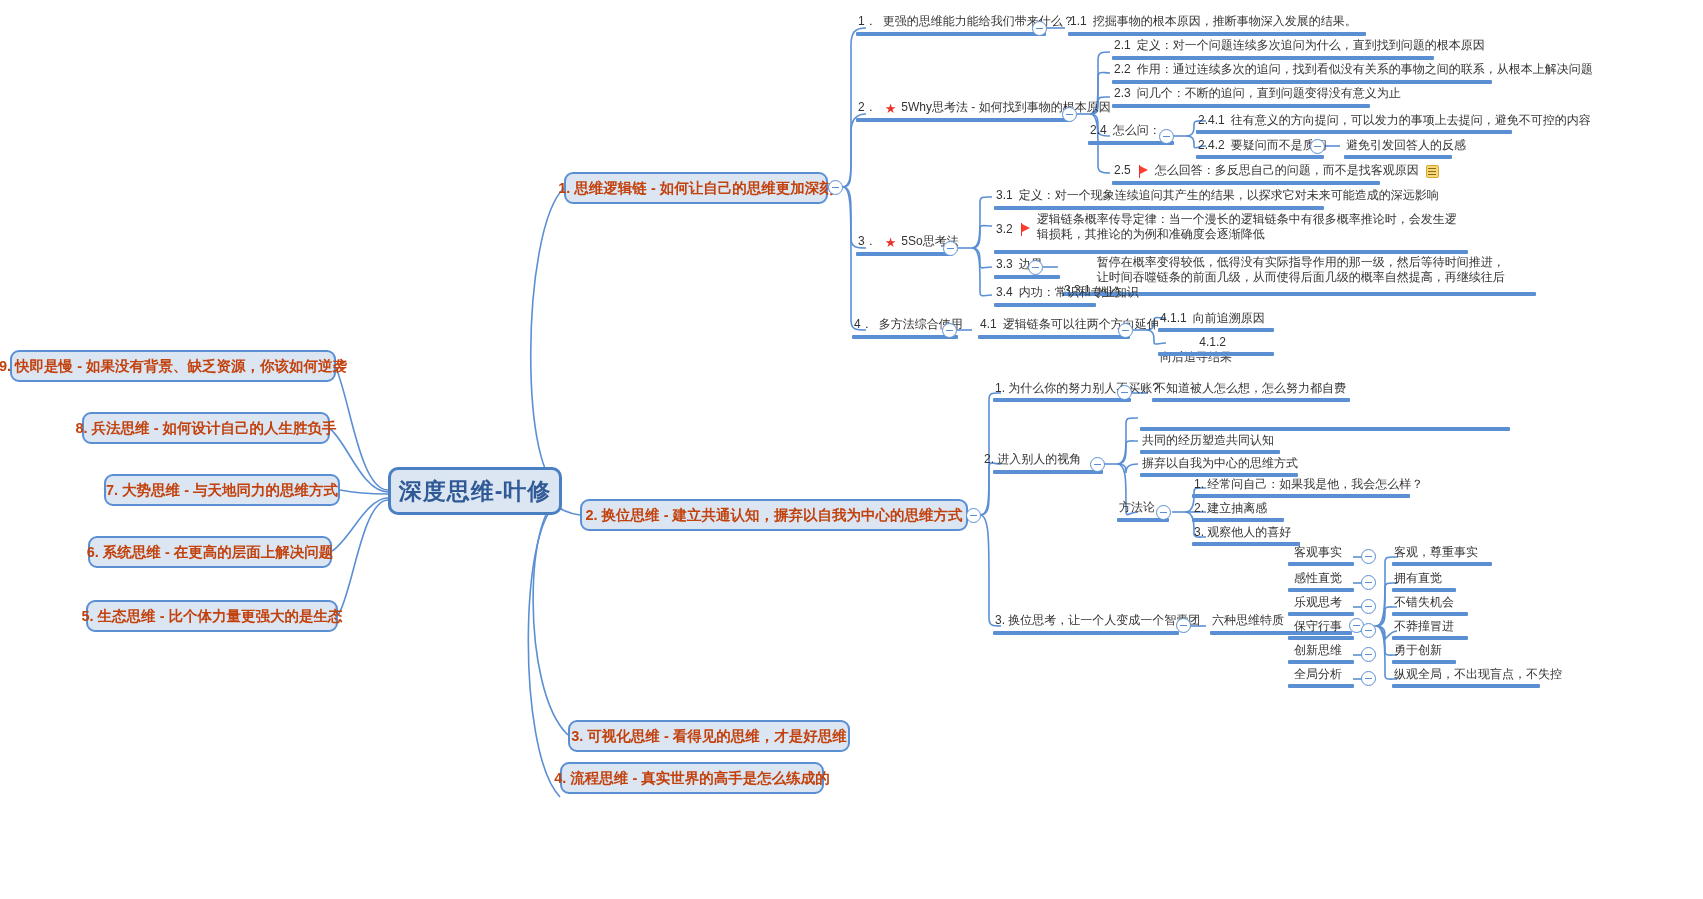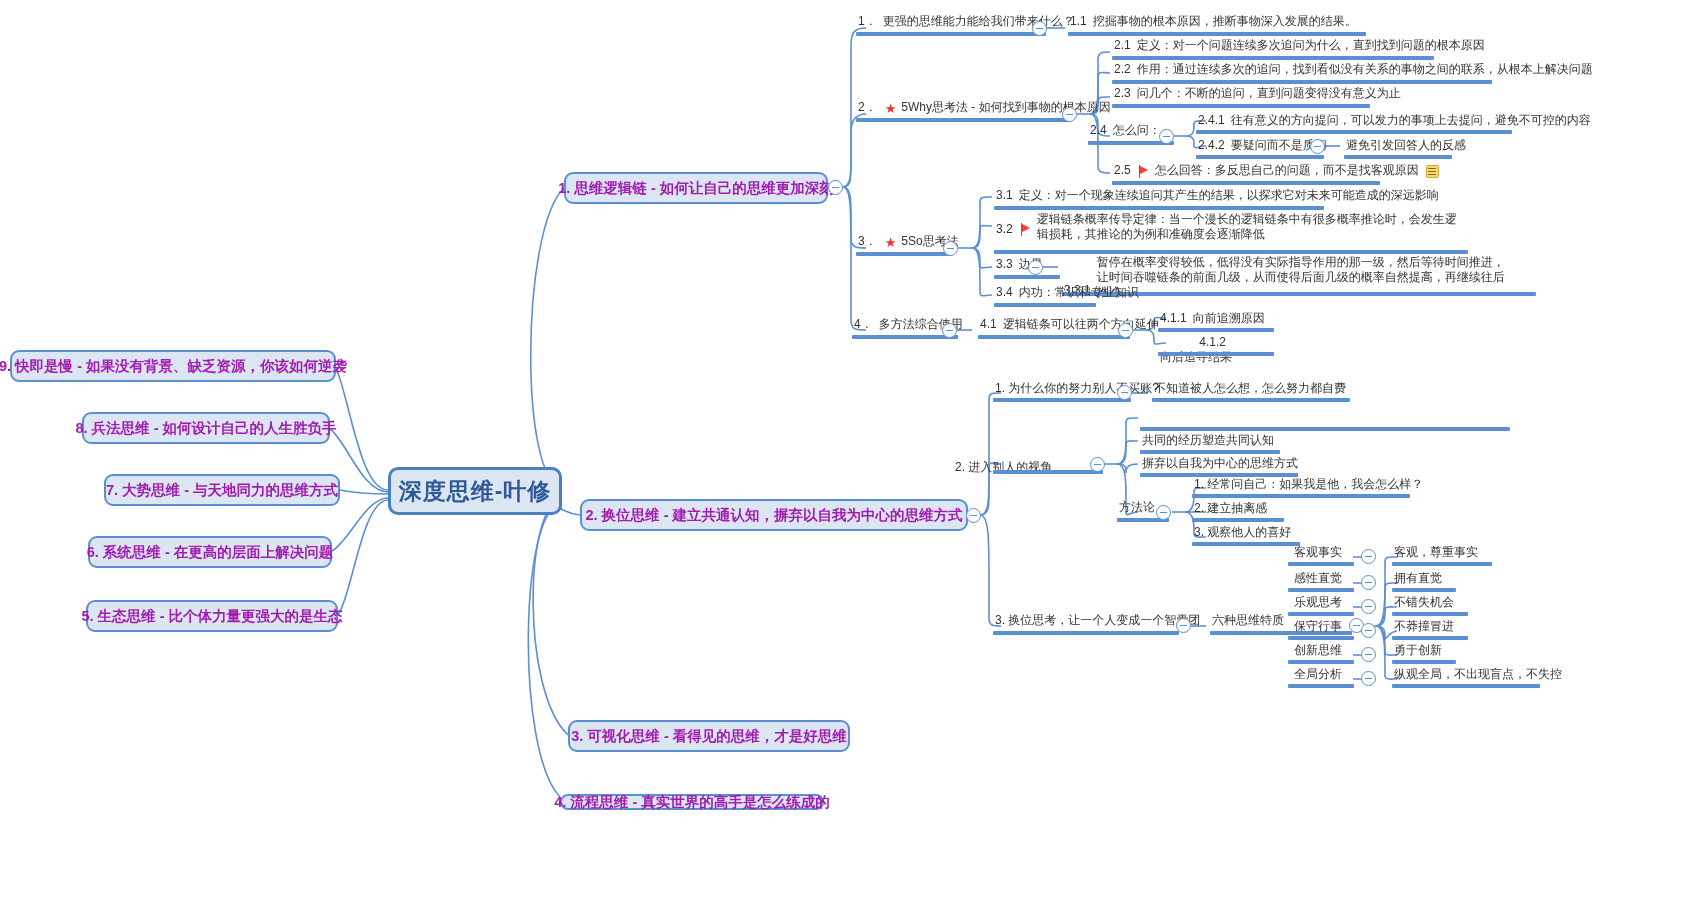--- a/index.html
+++ b/index.html
@@ -20,21 +20,21 @@
   .central{
     background:#dce6f3;border:3px solid #4a7fc1;border-radius:10px;
     color:#2f5a96;font-size:23px;font-weight:bold;
     display:flex;align-items:center;justify-content:center;
     letter-spacing:1px;
   }
 
   
   .topic{
     background:#dce6f3;border:2px solid #5b8fd4;border-radius:9px;
-    color:#a21caf;font-size:14.5px;font-weight:bold;
+    color:#c2410c;font-size:14.5px;font-weight:bold;
     display:flex;align-items:center;justify-content:center;
     padding:0 12px;
   }
 
   
   .leaf{
     color:#333333;font-size:12px;line-height:15px;
     display:flex;align-items:flex-end;
     padding:0 2px 2px 2px;
   }
@@ -178,21 +178,21 @@
 
   <div class="node topic" style="left:564px;top:172px;width:264px;height:32px;">
     <span>1. 思维逻辑链 - 如何让自己的思维更加深刻</span>
   </div>
   <div class="node topic" style="left:580px;top:499px;width:388px;height:32px;">
     <span>2. 换位思维 - 建立共通认知，摒弃以自我为中心的思维方式</span>
   </div>
   <div class="node topic" style="left:568px;top:720px;width:282px;height:32px;">
     <span>3. 可视化思维 - 看得见的思维，才是好思维</span>
   </div>
-  <div class="node topic" style="left:560px;top:794px;width:264px;height:16px;">
+  <div class="node topic" style="left:560px;top:762px;width:264px;height:32px;">
     <span>4. 流程思维 - 真实世界的高手是怎么练成的</span>
   </div>
 
   <div class="toggle" style="left:828px;top:180px;">
       <i></i>
     </div>
   <div class="toggle" style="left:966px;top:508px;">
       <i></i>
     </div>
 
@@ -355,21 +355,21 @@
   </div>
   <div class="u" style="left:993px;top:398px;width:138px;"></div>
   <div class="toggle" style="left:1117px;top:385px;">
       <i></i>
     </div>
   <div class="node leaf" style="left:1152px;top:381px;">
     <span class="txt">不知道被人怎么想，怎么努力都自费</span>
   </div>
   <div class="u" style="left:1152px;top:398px;width:198px;"></div>
 
-  <div class="node leaf" style="left:953px;top:452px;margin-top:8px;">
+  <div class="node leaf" style="left:982px;top:452px;">
     <span class="txt">2. 进入别人的视角</span>
   </div>
   <div class="u" style="left:993px;top:470px;width:110px;"></div>
   <div class="toggle" style="left:1090px;top:457px;">
       <i></i>
     </div>
 
   <div class="u" style="left:1140px;top:427px;width:370px;"></div>
 
   <div class="node leaf" style="left:1140px;top:433px;">

